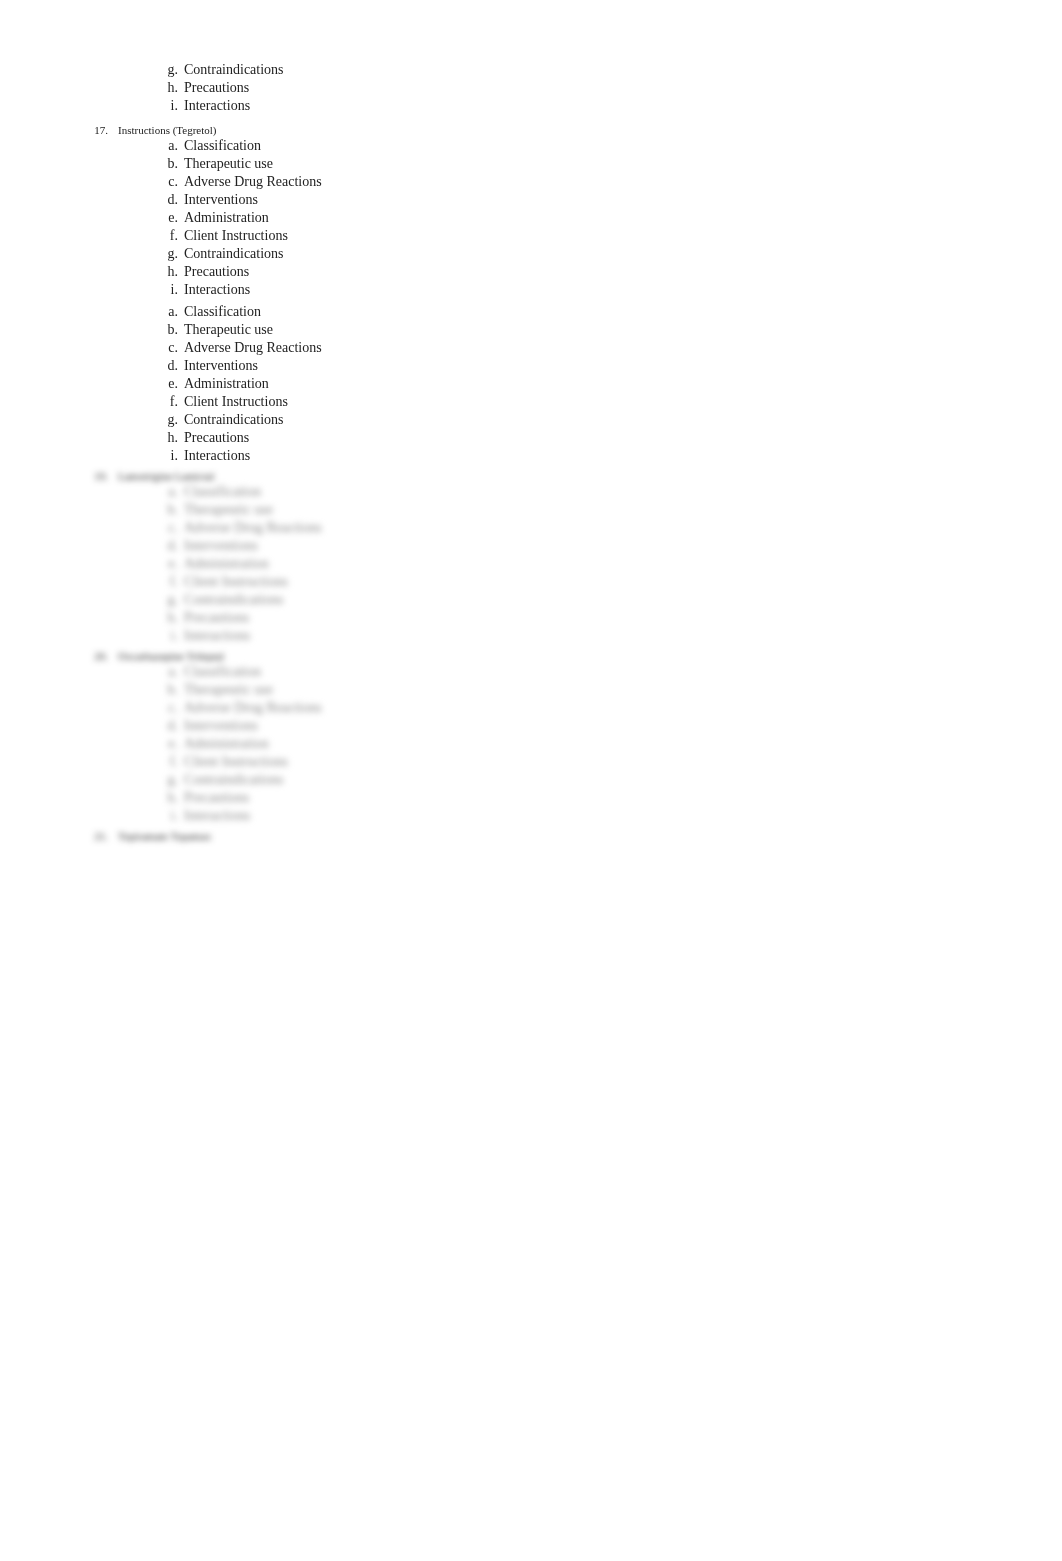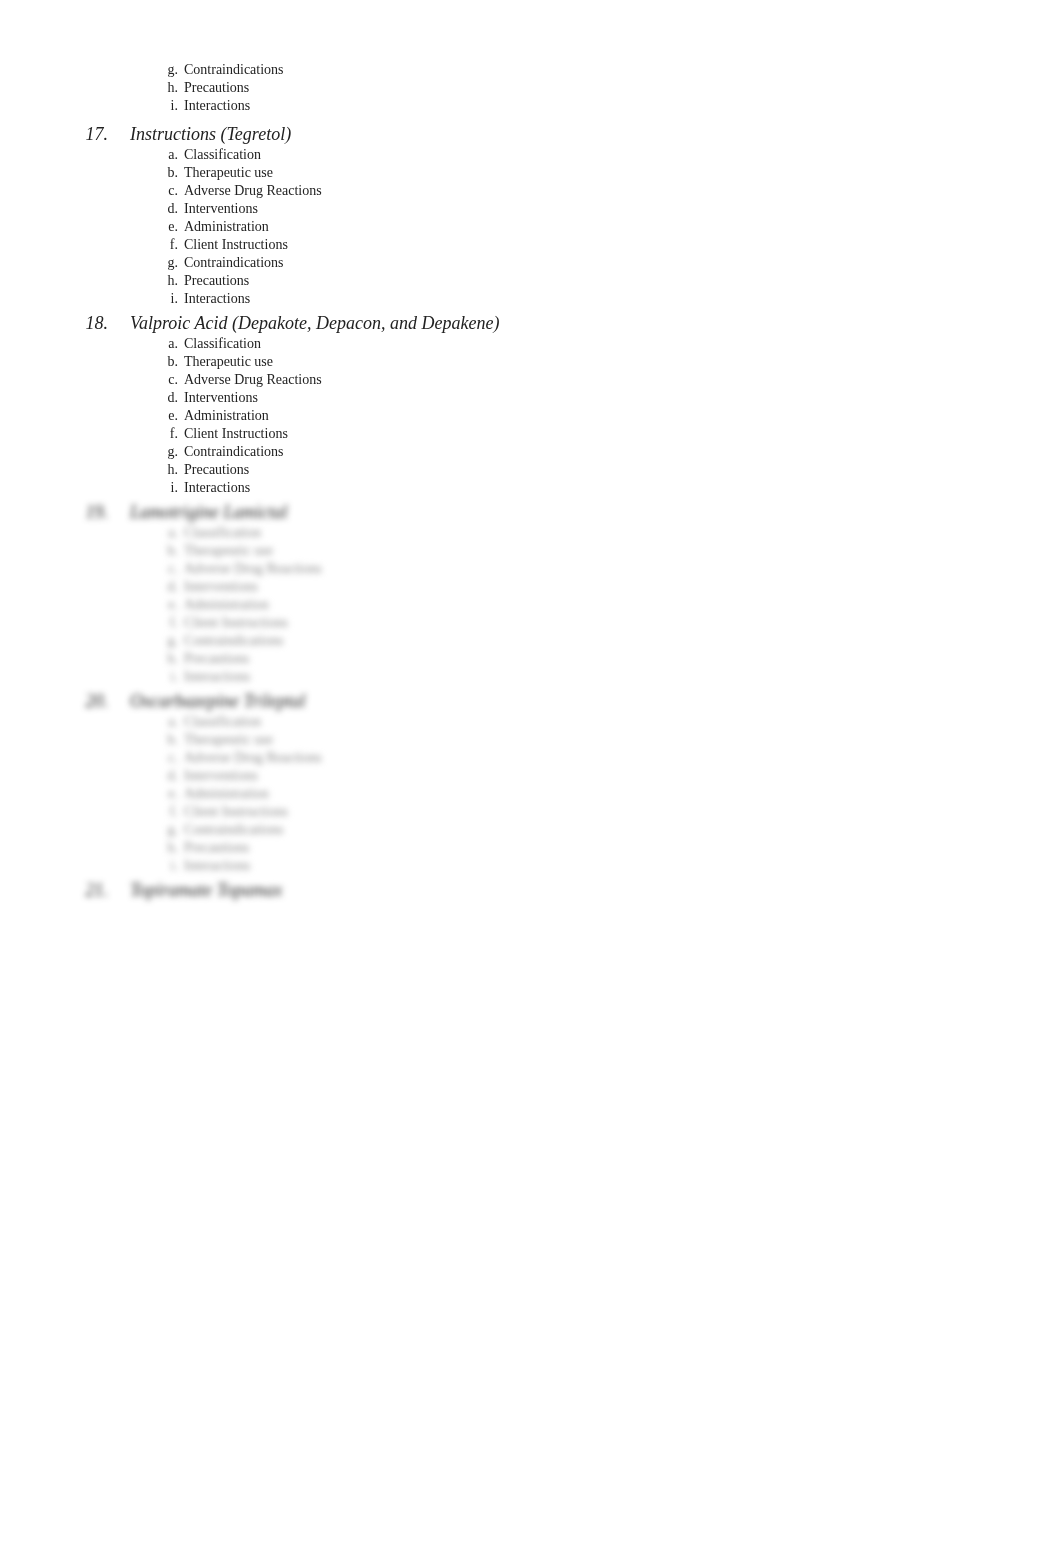--- a/index.html
+++ b/index.html
@@ -20,25 +20,24 @@
 
     .outline-list {
       list-style: none;
     }
 
     .level1-item {
       margin-bottom: 6px;
     }
 
     .level1-label {
-      font-size: 18px;
+      font-size: 11px;
       color: #222;
       display: flex;
-      gap: 22px;
-      font-style: italic;
+      gap: 10px;
     }
 
     .level1-label .num {
       min-width: 28px;
       text-align: right;
     }
 
     .level2-list {
       list-style: none;
       margin-left: 80px;
@@ -127,24 +126,20 @@
         <span>Precautions</span>
       </li>
       <li class="level2-item">
         <span class="letter">i.</span>
         <span>Interactions</span>
       </li>
     </ul>
   </li>
 
   <li class="level1-item">
-    <div class="level1-label">
-      <span class="num">18.</span>
-      <span>Valproic Acid (Depakote, Depacon, and Depakene)</span>
-    </div>
     <ul class="level2-list">
       <li class="level2-item">
         <span class="letter">a.</span>
         <span>Classification</span>
       </li>
       <li class="level2-item">
         <span class="letter">b.</span>
         <span>Therapeutic use</span>
       </li>
       <li class="level2-item">

